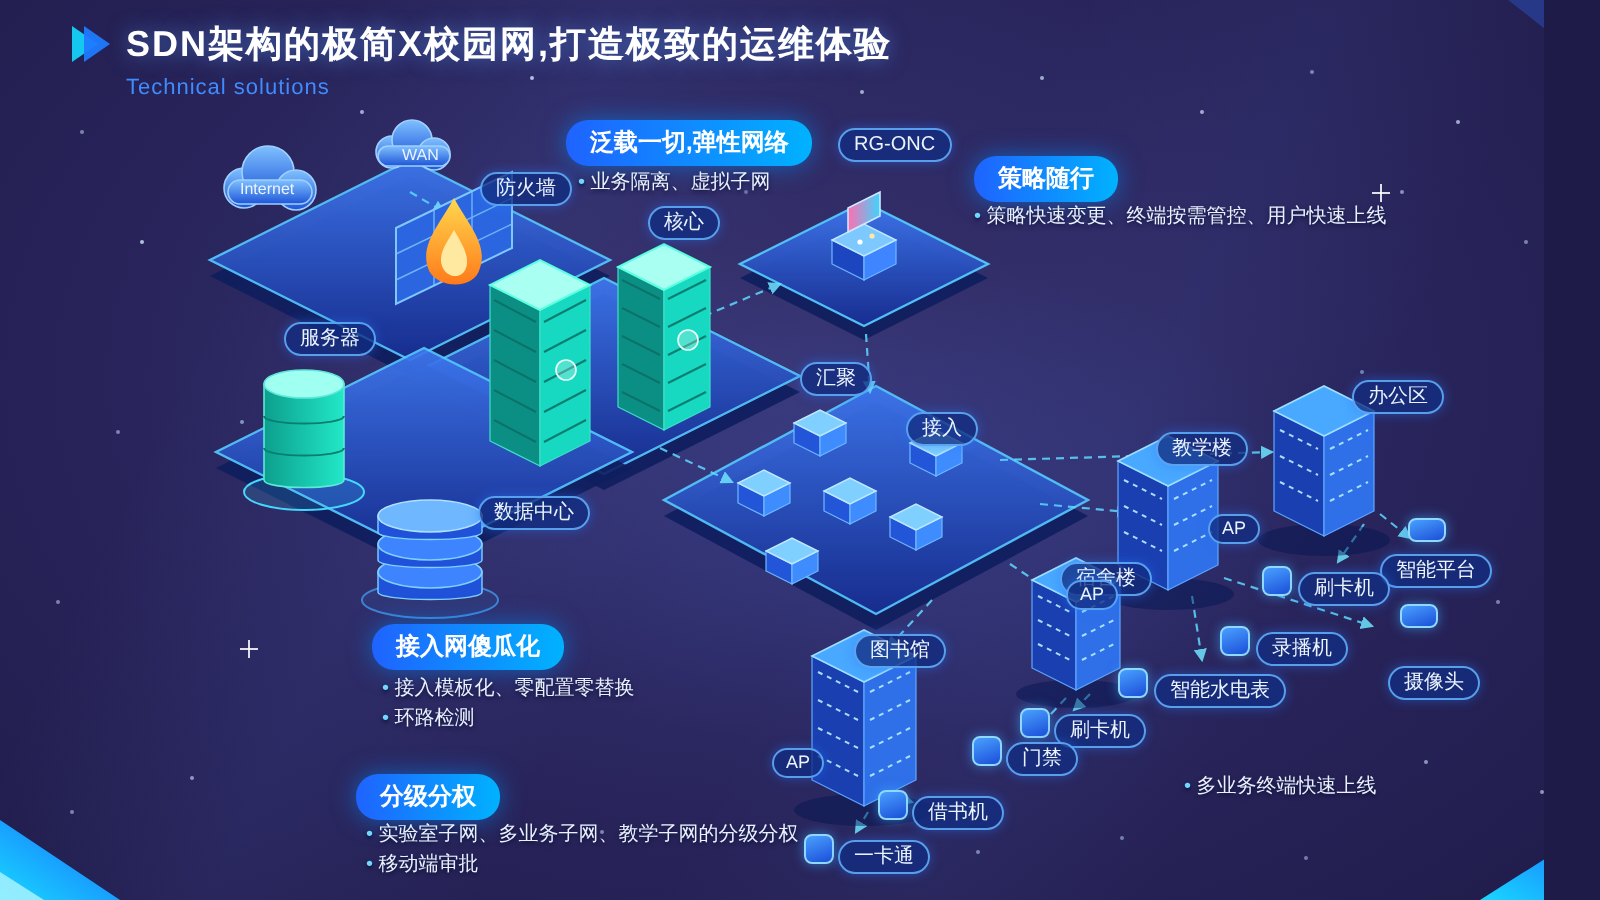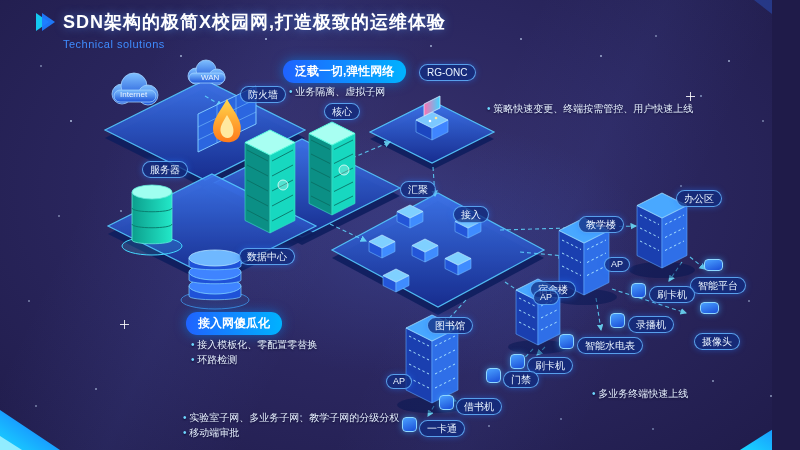--- a/index.html
+++ b/index.html
@@ -323,30 +323,32 @@
       <div class="title">SDN架构的极简X校园网,打造极致的运维体验</div>
       <div class="subtitle">Technical solutions</div>
     </div>
   </div>
 
   <div class="feature" style="left:283px;top:60px;padding-left:12px;">泛载一切,弹性网络</div>
   <div class="bullets" style="left:289px;top:84px;">
     <div class="b">业务隔离、虚拟子网</div>
   </div>
 
+  <div class="feature" style="left:487px;top:78px;">策略随行</div>
   <div class="bullets" style="left:487px;top:101px;">
     <div class="b">策略快速变更、终端按需管控、用户快速上线</div>
   </div>
 
   <div class="feature" style="left:186px;top:312px;">接入网傻瓜化</div>
   <div class="bullets" style="left:191px;top:337px;">
     <div class="b">接入模板化、零配置零替换</div>
     <div class="b">环路检测</div>
   </div>
 
+  <div class="feature" style="left:178px;top:387px;">分级分权</div>
   <div class="bullets" style="left:183px;top:410px;">
     <div class="b">实验室子网、多业务子网、教学子网的分级分权</div>
     <div class="b">移动端审批</div>
   </div>
 
   <div class="bullets" style="left:592px;top:386px;">
     <div class="b">多业务终端快速上线</div>
   </div>
 
   <div class="pill" style="left:113px;top:87px;background:transparent;border:none;box-shadow:none;font-size:8px;">Internet</div>

